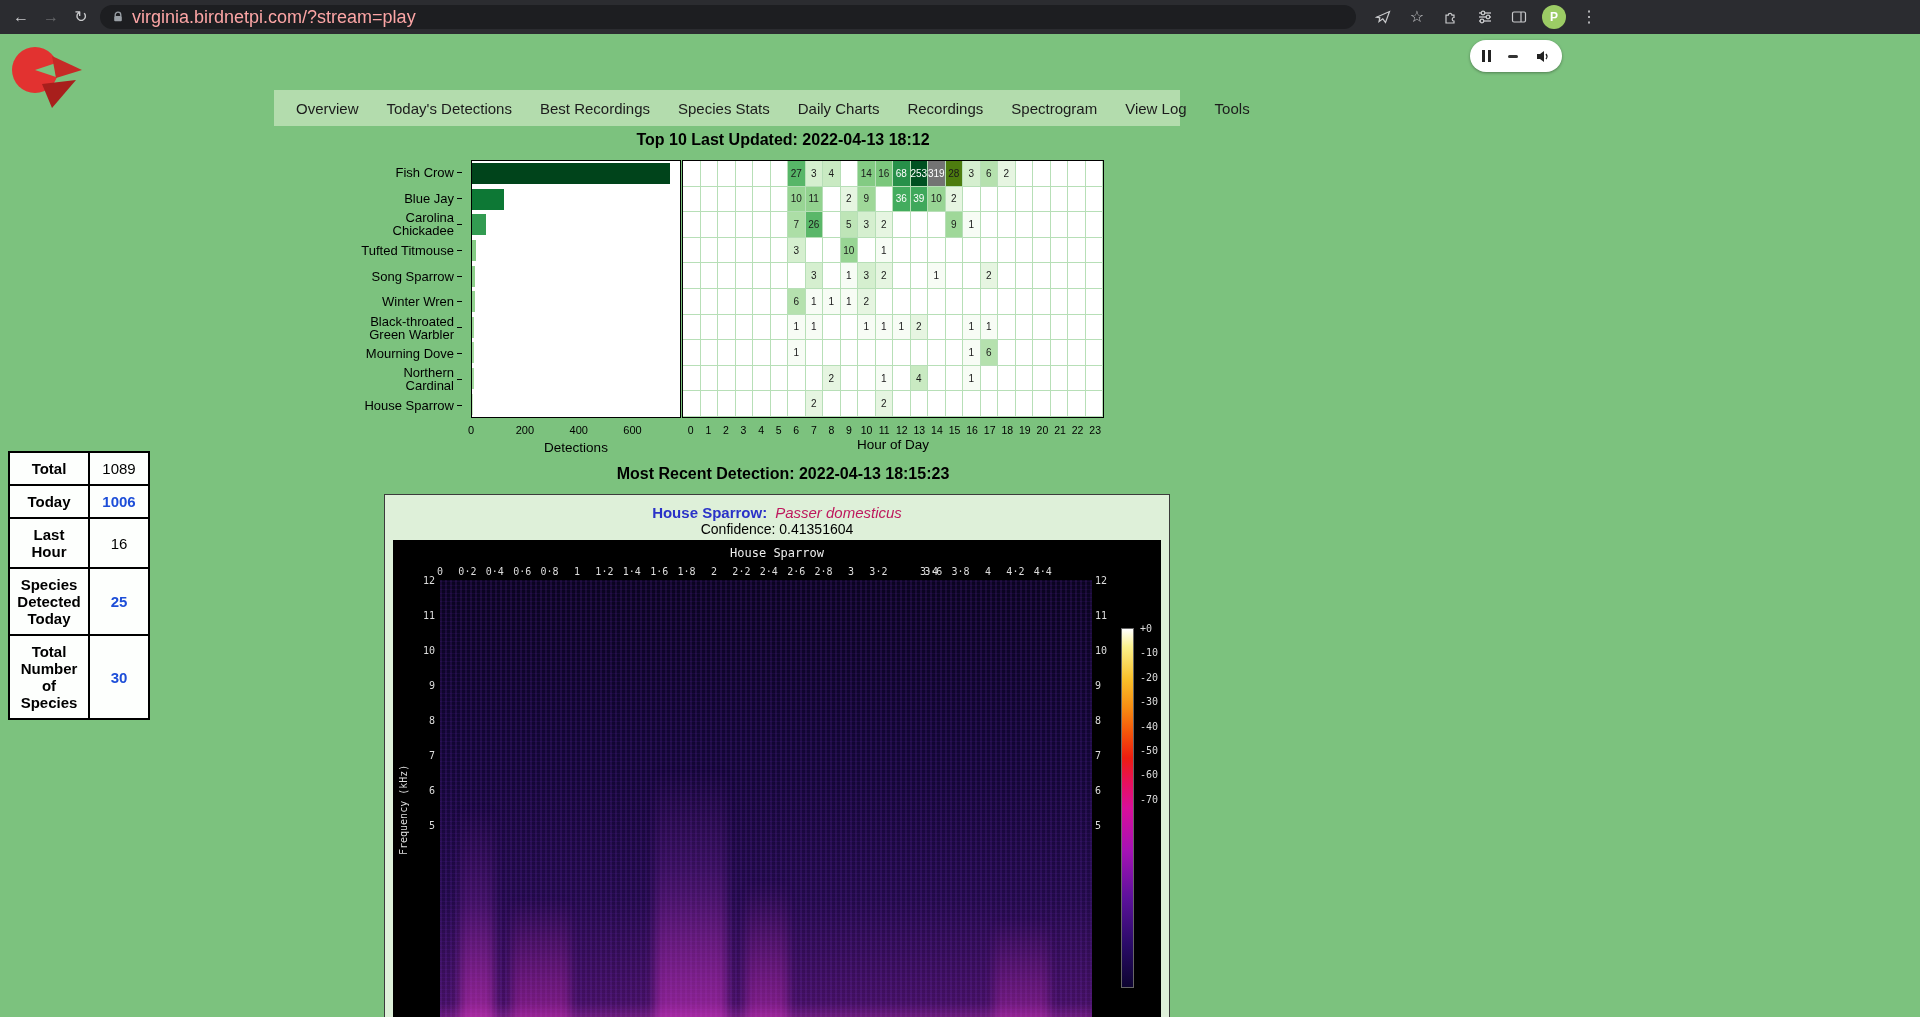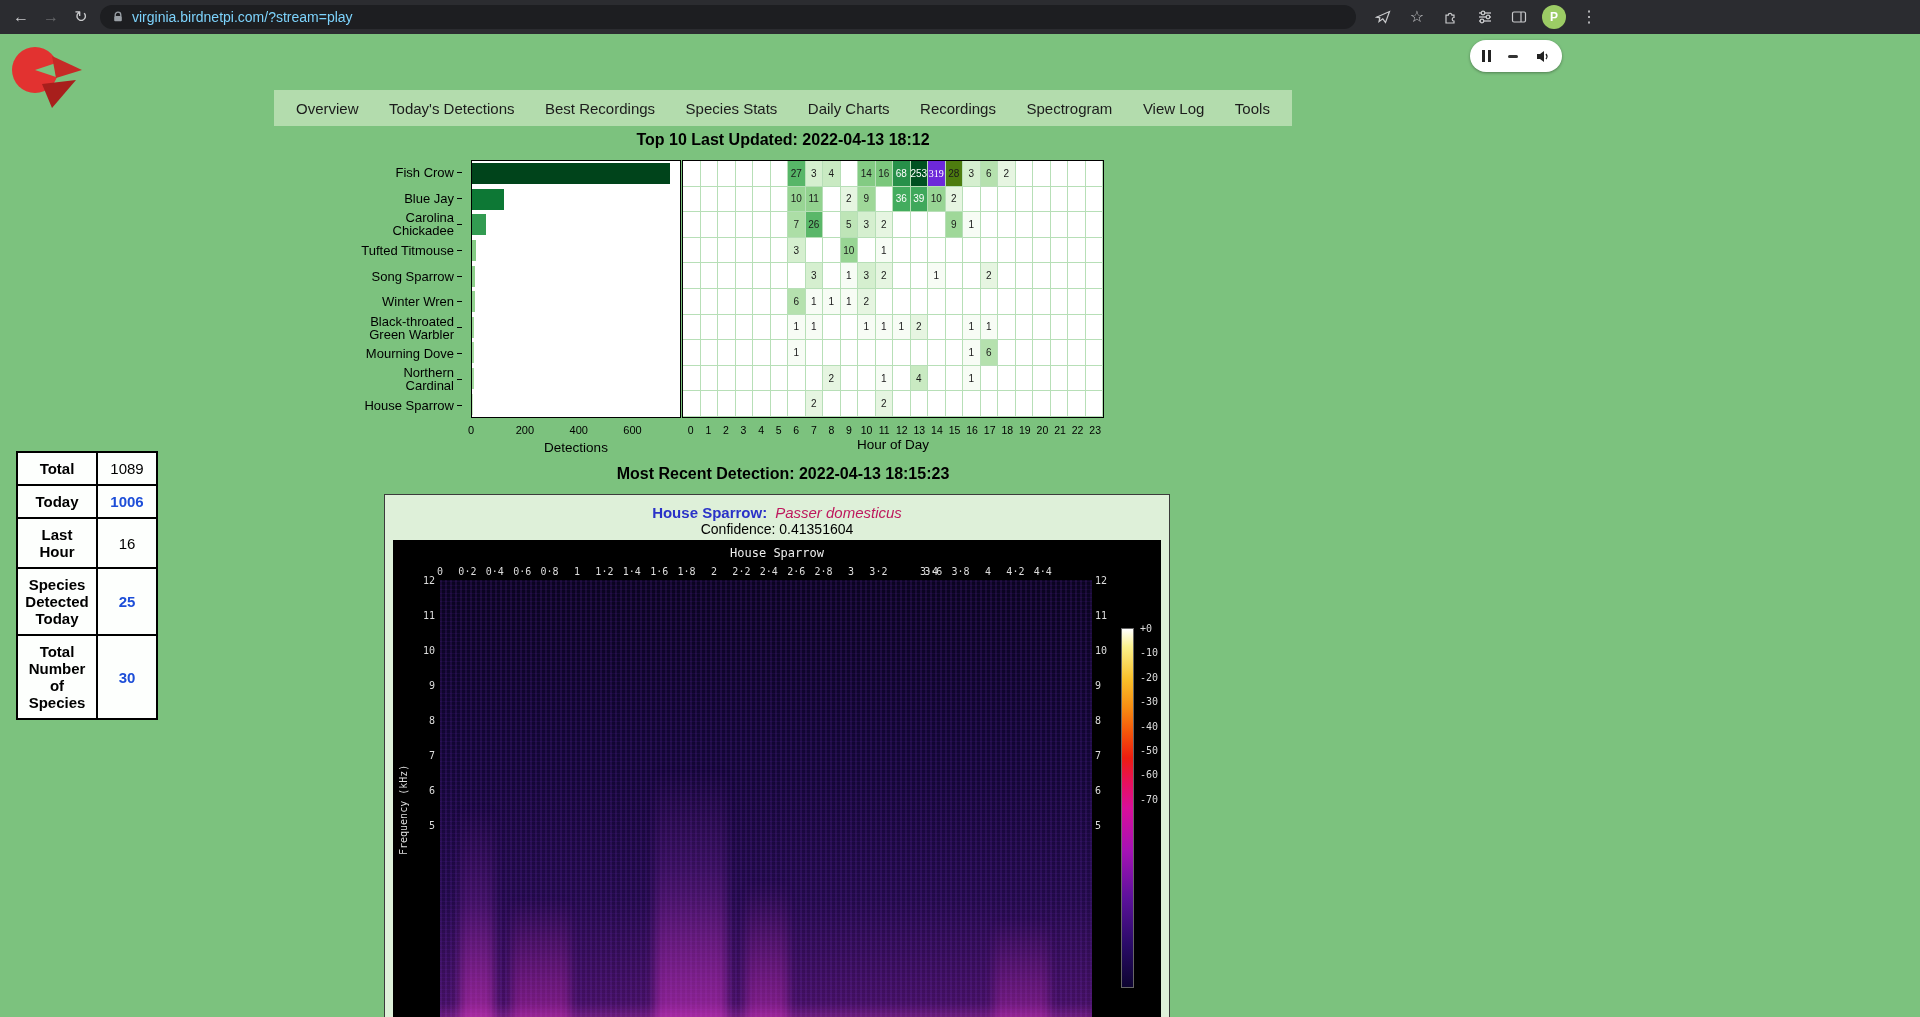--- a/index.html
+++ b/index.html
@@ -6,42 +6,42 @@
   .page{position:relative;width:1920px;height:1017px;background:#7cc27e;overflow:hidden;
         font-family:"Liberation Sans",sans-serif;}
 
   
   .browser{position:absolute;top:0;left:0;width:1920px;height:34px;background:#2b2c30;
            display:flex;align-items:center;gap:8px;padding:0 10px;box-sizing:border-box;}
   .bicon{color:#c9cacc;font-size:16px;width:22px;height:22px;line-height:22px;text-align:center;cursor:pointer;flex:0 0 auto;}
   .bicon.disabled{color:#67686b;}
   .urlbar{width:1256px;height:24px;background:#1d1e21;border-radius:12px;display:flex;align-items:center;
           padding:0 12px;gap:8px;box-sizing:border-box;flex:0 0 auto;}
-  .url{color:#7dd3fc;font-size:14px;white-space:nowrap;}
+  .url{color:#fca5a5;font-size:18px;white-space:nowrap;}
   .right-icons{display:flex;align-items:center;gap:12px;margin-left:8px;}
   .avatar{width:24px;height:24px;border-radius:50%;background:#9ccc65;color:#fff;font-size:12px;font-weight:bold;
           display:flex;align-items:center;justify-content:center;flex:0 0 auto;cursor:pointer;}
 
   
   .content{position:absolute;top:34px;left:0;width:1566px;height:983px;}
   .logo{position:absolute;left:8px;top:10px;}
   .masthead{position:absolute;top:4px;left:0;width:100%;text-align:center;}
   .site-title{font-size:23px;font-weight:bold;letter-spacing:1px;color:#111;}
   .version-badge{display:inline-block;margin-left:14px;vertical-align:4px;font-size:12px;border-radius:3px;overflow:hidden;cursor:pointer;}
   .version-badge .vlabel{background:#efc6ce;color:#5a474d;padding:2px 7px;display:inline-block;}
   .version-badge .vvalue{background:#e597a9;color:#3b2a30;padding:2px 7px;display:inline-block;font-weight:bold;}
 
   .player{position:absolute;left:1470px;top:6px;width:92px;height:32px;background:#fff;border-radius:16px;
           display:flex;align-items:center;justify-content:space-between;padding:0 12px;box-sizing:border-box;
           box-shadow:0 1px 3px rgba(0,0,0,.35);}
   .pause-icon{display:flex;gap:3px;cursor:pointer;}
   .pause-icon i{width:3px;height:12px;background:#222;display:block;}
   .mid-dash{width:10px;height:3px;background:#333;border-radius:2px;cursor:pointer;}
 
-  .navbar{position:absolute;top:56px;left:274px;width:1018px;height:36px;background:#b3dcad;
+  .navbar{position:absolute;top:56px;left:274px;width:906px;height:36px;background:#b3dcad;
           display:flex;align-items:stretch;justify-content:space-between;padding:0 8px;box-sizing:border-box;}
   .nav-item{display:flex;align-items:center;padding:0 14px;font-size:15px;color:#1c1c1c;cursor:pointer;white-space:nowrap;}
 
   .h-heading{position:absolute;left:0;width:100%;text-align:center;font-size:16px;font-weight:bold;color:#000;}
   #h-top10{top:97px;}
   #h-recent{top:431px;}
 
   
   .species-labels{position:absolute;left:328px;top:126px;width:134px;height:258px;display:flex;flex-direction:column;}
   .label-row{flex:1;display:flex;align-items:center;justify-content:flex-end;font-size:13px;line-height:13px;
@@ -60,21 +60,21 @@
 
   .bar-xticks{position:absolute;left:471px;top:390px;width:210px;height:14px;font-size:11px;color:#000;}
   .bar-xticks span{position:absolute;transform:translateX(-50%);}
   .hour-xticks{position:absolute;left:682px;top:390px;width:422px;display:grid;grid-template-columns:repeat(24,1fr);
                font-size:10.5px;color:#000;text-align:center;}
   .axis-title{position:absolute;font-size:13.5px;color:#000;text-align:center;}
   #detections-title{left:471px;top:406px;width:210px;}
   #hour-title{left:682px;top:403px;width:422px;}
 
   
-  .stats-table{position:absolute;left:16px;top:417px;border-collapse:collapse;padding-left:16px;}
+  .stats-table{position:absolute;left:8px;top:417px;border-collapse:collapse;padding-left:16px;}
   .stats-table td{border:2px solid #000;text-align:center;padding:7px 5px;font-size:15px;background:#fdfffd;}
   td.stat-label{width:68px;font-weight:bold;color:#000;}
   td.stat-value{width:48px;color:#000;}
   td.stat-value.link{color:#1d4ed8;font-weight:bold;cursor:pointer;}
 
   
   .panel{position:absolute;left:384px;top:460px;width:786px;height:600px;background:#def0d9;border:1px solid #3c3c3c;
          box-sizing:border-box;padding-top:9px;}
   .panel-line1{text-align:center;font-size:15px;line-height:17px;}
   .sp-common{color:#2a32c8;font-weight:bold;}
@@ -257,21 +257,21 @@
         <div class="hcell"></div>
         <div class="hcell"></div>
         <div class="hcell" style="background: rgb(87, 182, 104); color: rgb(26, 26, 26);">27</div>
         <div class="hcell" style="background: rgb(213, 239, 207); color: rgb(26, 26, 26);">3</div>
         <div class="hcell" style="background: rgb(201, 234, 194); color: rgb(26, 26, 26);">4</div>
         <div class="hcell"></div>
         <div class="hcell" style="background: rgb(131, 203, 131); color: rgb(26, 26, 26);">14</div>
         <div class="hcell" style="background: rgb(123, 199, 124); color: rgb(26, 26, 26);">16</div>
         <div class="hcell" style="background: rgb(39, 144, 73); color: rgb(255, 255, 255);">68</div>
         <div class="hcell" style="background: rgb(0, 81, 33); color: rgb(255, 255, 255);">253</div>
-        <div class="hcell" style="background: #6d28d9; color: rgb(255, 255, 255); font-family: Liberation Serif, serif;">319</div>
+        <div class="hcell" style="background: #737373; color: rgb(255, 255, 255);">319</div>
         <div class="hcell" style="background: #4d7c0f; color: rgb(26, 26, 26);">28</div>
         <div class="hcell" style="background: rgb(213, 239, 207); color: rgb(26, 26, 26);">3</div>
         <div class="hcell" style="background: rgb(181, 225, 174); color: rgb(26, 26, 26);">6</div>
         <div class="hcell" style="background: rgb(230, 245, 225); color: rgb(26, 26, 26);">2</div>
         <div class="hcell"></div>
         <div class="hcell"></div>
         <div class="hcell"></div>
         <div class="hcell"></div>
         <div class="hcell"></div>
         <div class="hcell"></div>

